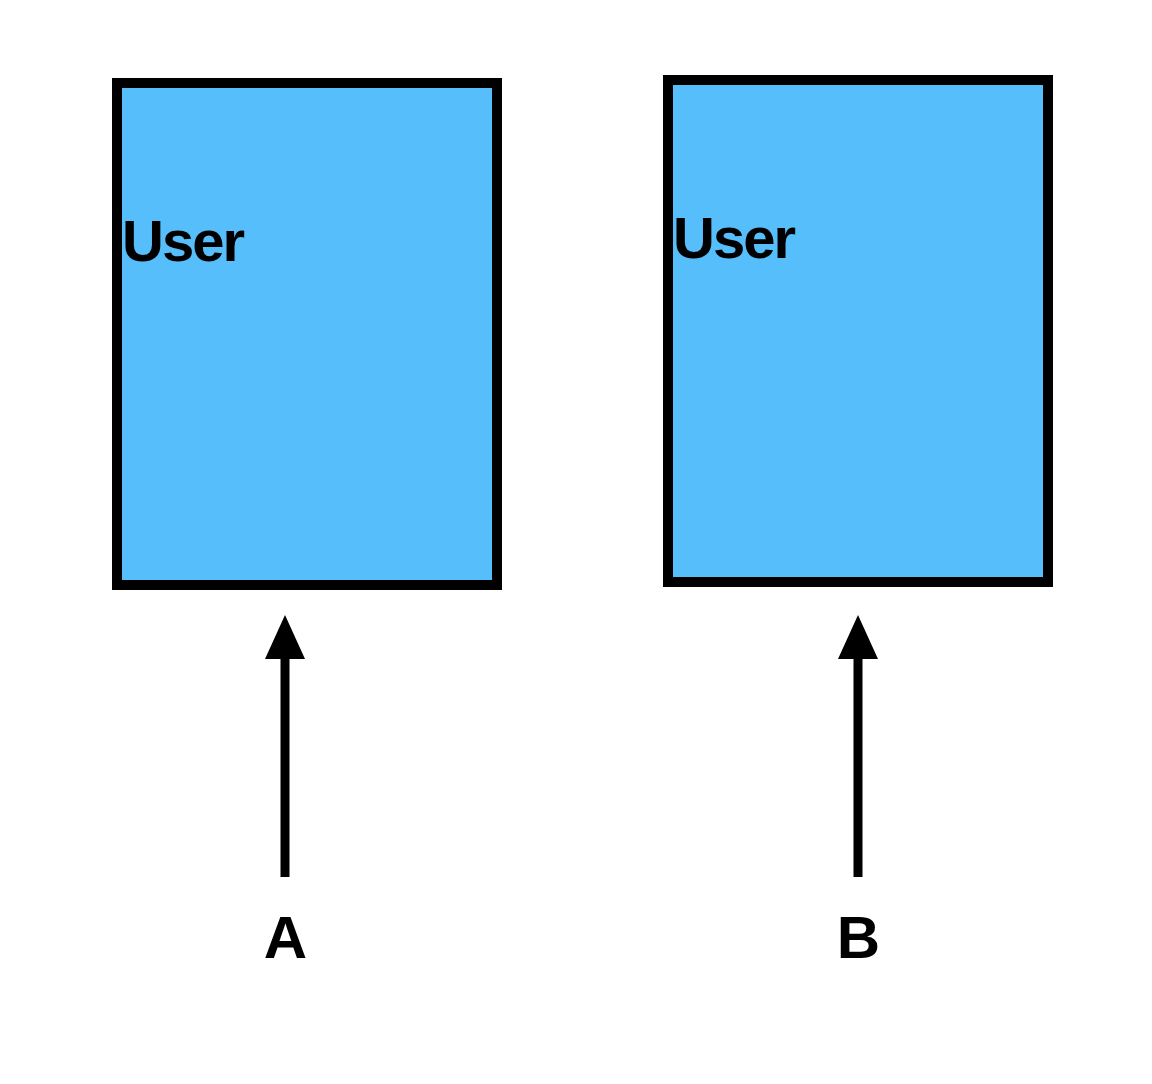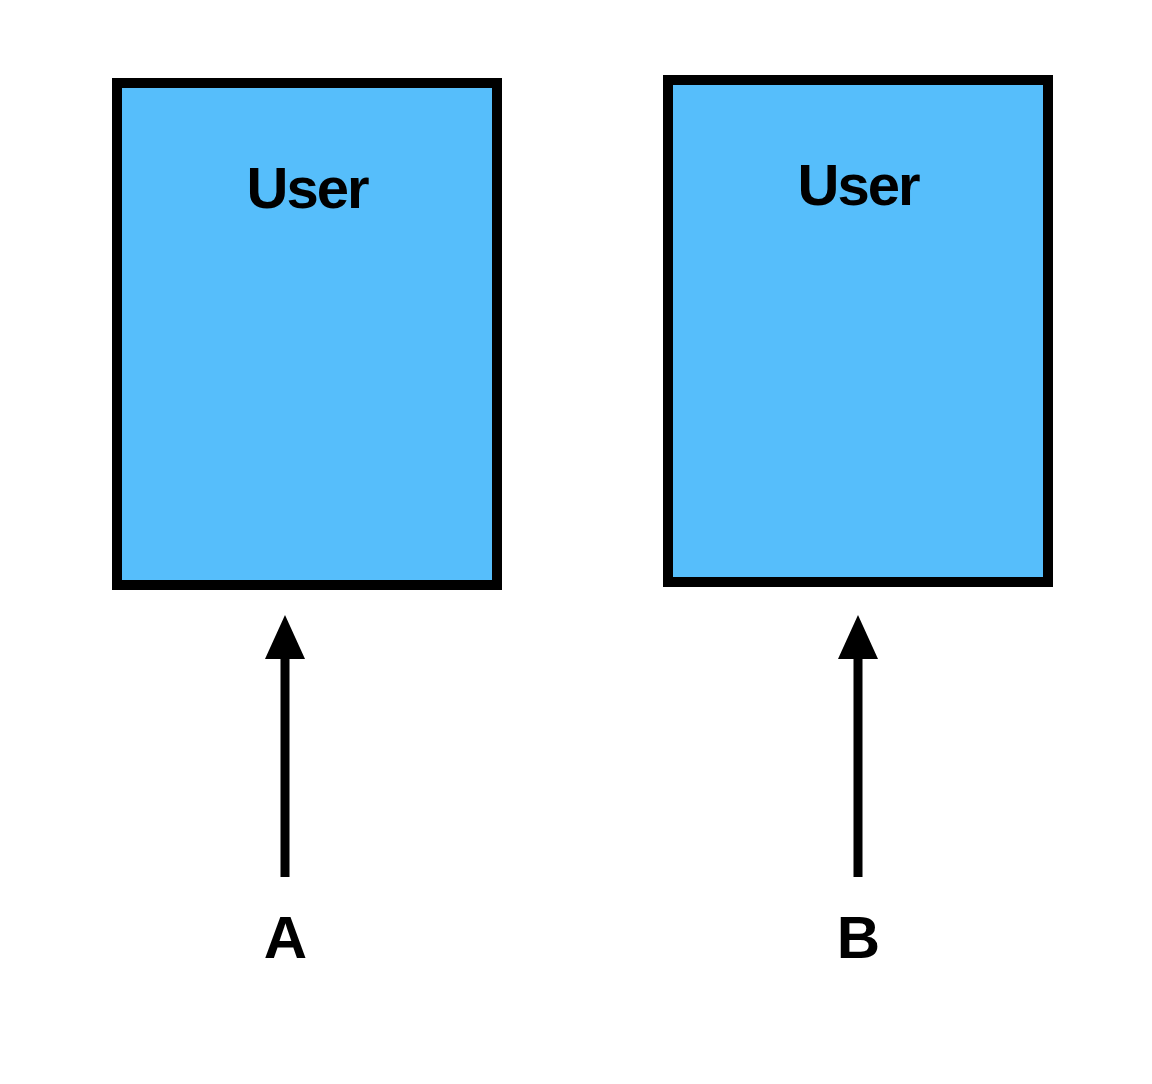--- a/index.html
+++ b/index.html
@@ -25,22 +25,22 @@
     position: absolute;
     width: 390px;
     height: 512px;
     background: var(--node-fill);
     border: 10px solid var(--stroke);
   }
   .node-a { left: 112px; top: 78px; }
   .node-b { left: 663px; top: 75px; }
   .node-label {
     display: block;
-    padding-top: 66px;
-    text-align: center;
+    padding-top: 119px;
+    text-align: left;
     font-size: 58px;
     font-weight: bold;
     letter-spacing: -2px;
     color: var(--stroke);
   }
   .arrow {
     position: absolute;
     width: 44px;
     height: 266px;
     top: 613px;

